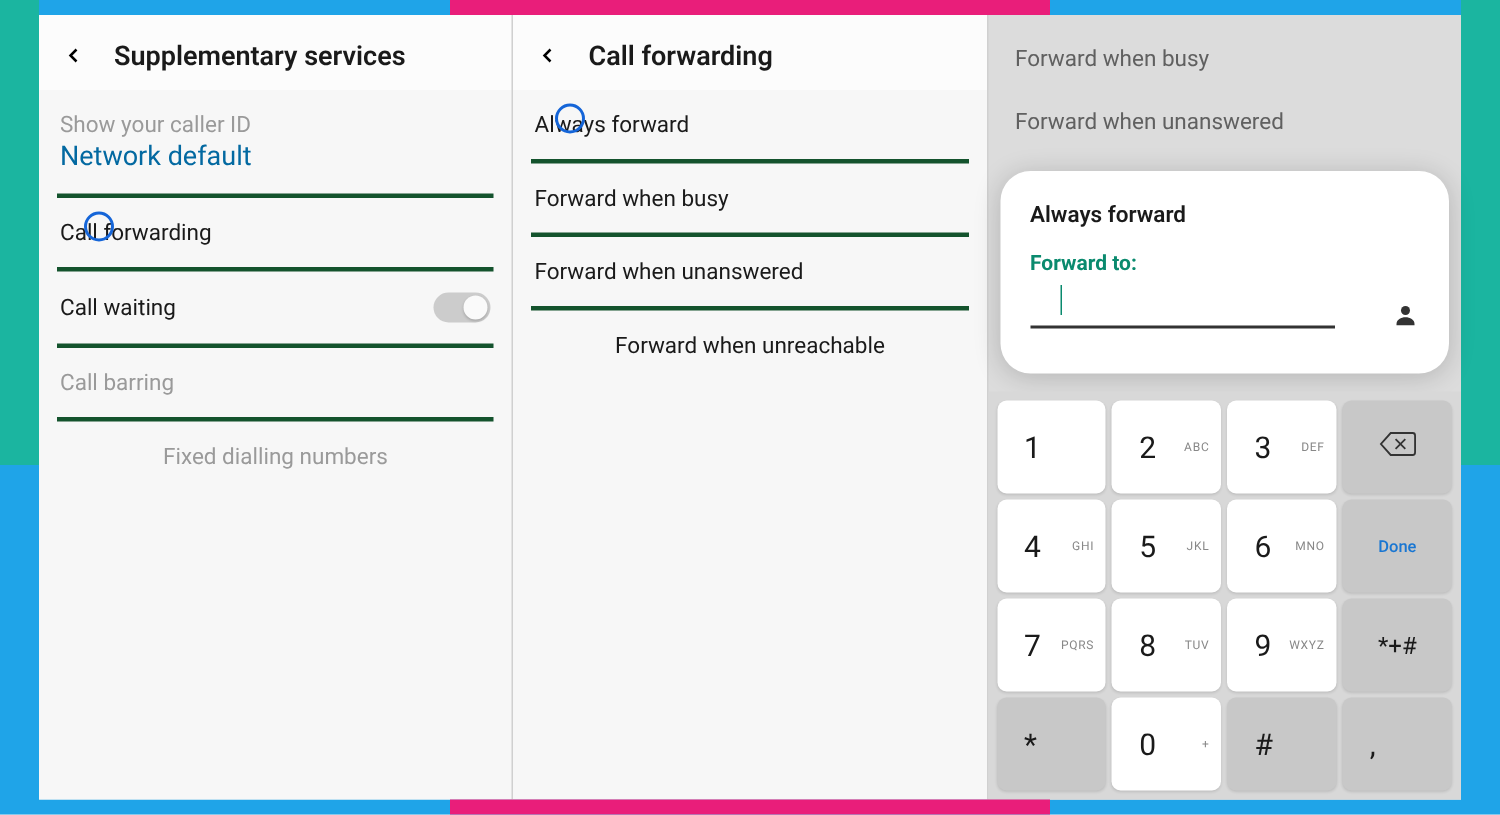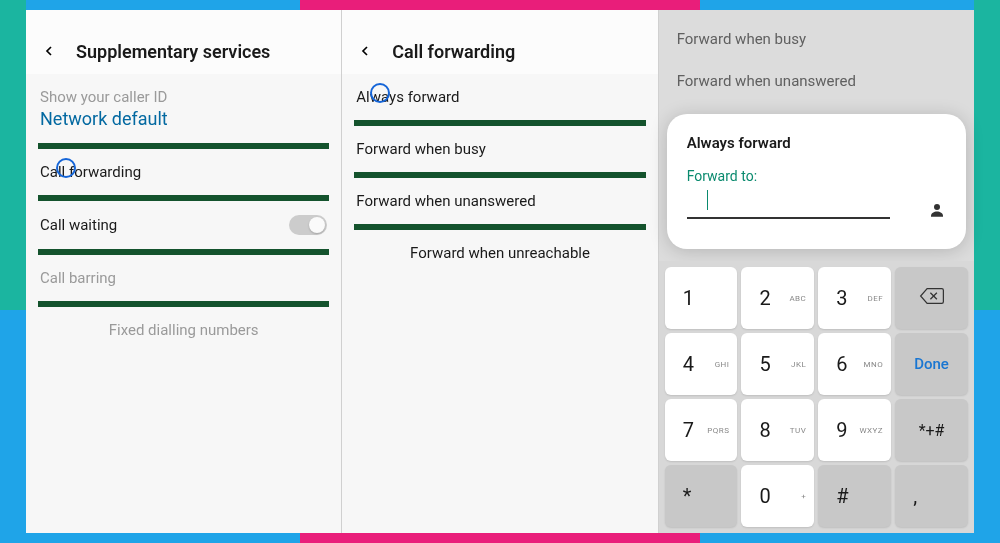--- a/index.html
+++ b/index.html
@@ -7,63 +7,63 @@
     
     .teal-stripe-left { position: absolute; left: 0; top: 0; width: 26px; height: 310px; background: #1bb5a0; }
     .teal-stripe-right { position: absolute; right: 0; top: 0; width: 26px; height: 310px; background: #1bb5a0; }
     .pink-stripe-top { position: absolute; left: 300px; top: 0; width: 400px; height: 10px; background: #e91e7a; z-index: 3; }
     .pink-stripe-bottom { position: absolute; left: 300px; bottom: 0; width: 400px; height: 10px; background: #e91e7a; z-index: 3; }
     
     .screens { position: absolute; left: 26px; top: 10px; right: 26px; bottom: 10px; display: flex; background: #f0f0f0; z-index: 2; }
     .screen { flex: 1; background: #f7f7f7; display: flex; flex-direction: column; position: relative; }
     .screen + .screen { border-left: 1px solid #d0d0d0; }
     
-    .header { display: flex; align-items: center; padding: 30px 12px 12px; gap: 16px; background: #fcfcfc; }
+    .header { display: flex; align-items: center; padding: 16px 12px 12px; gap: 16px; background: #fcfcfc; }
     .back-icon { width: 22px; height: 22px; display: flex; align-items: center; justify-content: center; cursor: pointer; }
     .back-icon svg { width: 16px; height: 16px; }
     .header-title { font-size: 18px; font-weight: 600; color: #1a1a1a; }
     
     .list { padding: 0 12px; }
-    .list-item { padding: 14px 2px; border-bottom: 6px solid #14532d; position: relative; }
+    .list-item { padding: 14px 2px; border-bottom: 3px solid #14532d; position: relative; }
     .list-item:last-child { border-bottom: none; text-align: center; }
     .item-title { font-size: 15px; color: #1a1a1a; }
     .item-subtitle { font-size: 18px; color: #0369a1; margin-top: 2px; }
     .item-disabled { color: #9a9a9a; }
     
     .toggle-row { display: flex; justify-content: space-between; align-items: center; }
     .toggle { width: 38px; height: 20px; background: #ccc; border-radius: 10px; position: relative; }
     .toggle::after { content: ""; position: absolute; right: 2px; top: 2px; width: 16px; height: 16px; background: #fafafa; border-radius: 50%; box-shadow: 0 1px 2px rgba(0,0,0,0.2); }
     
     .highlight-circle { position: absolute; border: 2.5px solid #1565d8; border-radius: 50%; pointer-events: none; background: transparent; }
     
     
     .screen3-bg-items { padding: 8px 18px; color: #606060; }
     .bg-item { padding: 12px 0; font-size: 15px; }
     
     .dialog { margin: 4px 8px 0; background: #fff; border-radius: 20px; box-shadow: 0 2px 18px rgba(0,0,0,0.18); padding: 20px 20px 8px; }
     .dialog-title { font-size: 15px; font-weight: 600; color: #1a1a1a; margin-bottom: 16px; }
-    .dialog-label { font-size: 14px; color: #0a8a6e; margin-bottom: 6px; }
+    .dialog-label { font-size: 14px; color: #0a8a6e; margin-bottom: 6px; font-weight: bold; }
     .input-row { display: flex; align-items: flex-end; gap: 10px; margin-bottom: 22px; }
     .input-field { flex: 1; border: none; border-bottom: 2px solid #333; background: transparent; font-size: 16px; outline: none; padding: 4px 0; }
     .input-cursor { position: absolute; width: 1.5px; height: 20px; background: #0a8a6e; left: 20px; }
     .input-wrap { position: relative; flex: 1; }
     .contact-icon { width: 18px; height: 18px; }
     .contact-icon svg { width: 100%; height: 100%; fill: #333; }
     
     .dialog-actions { display: flex; justify-content: space-around; padding: 8px 0; position: relative; }
     .dlg-btn { font-size: 15px; font-weight: 500; color: #1a1a1a; background: none; border: none; cursor: pointer; padding: 6px 12px; }
     .dlg-btn.disabled { color: #a8a8a8; }
     
     .keypad { display: grid; grid-template-columns: repeat(4, 1fr); gap: 4px; padding: 6px; background: #d8d8d8; margin-top: 12px; flex: 1; }
     .key { background: #fff; border-radius: 6px; display: flex; flex-direction: column; align-items: center; justify-content: center; cursor: pointer; box-shadow: 0 1px 2px rgba(0,0,0,0.12); position: relative; min-height: 44px; }
     .key-num { font-size: 20px; color: #1a1a1a; }
     .key-sub { font-size: 8px; color: #888; position: absolute; right: 8px; top: 50%; transform: translateY(-50%); letter-spacing: 0.5px; }
     .key-row { display: flex; align-items: baseline; gap: 8px; width: 100%; justify-content: flex-start; padding-left: 18px; }
     .key.gray { background: #c8c8c8; }
-    .key.done { color: #1976d2; font-size: 15px; font-weight: 500; }
+    .key.done { color: #1976d2; font-size: 11px; font-weight: 500; }
     .backspace-icon svg { width: 26px; height: 20px; stroke: #333; fill: none; stroke-width: 1.5; }
   </style>
 </head>
 <body>
 
 <div class="teal-stripe-left"></div>
 <div class="teal-stripe-right"></div>
 <div class="pink-stripe-top"></div>
 <div class="pink-stripe-bottom"></div>
 

